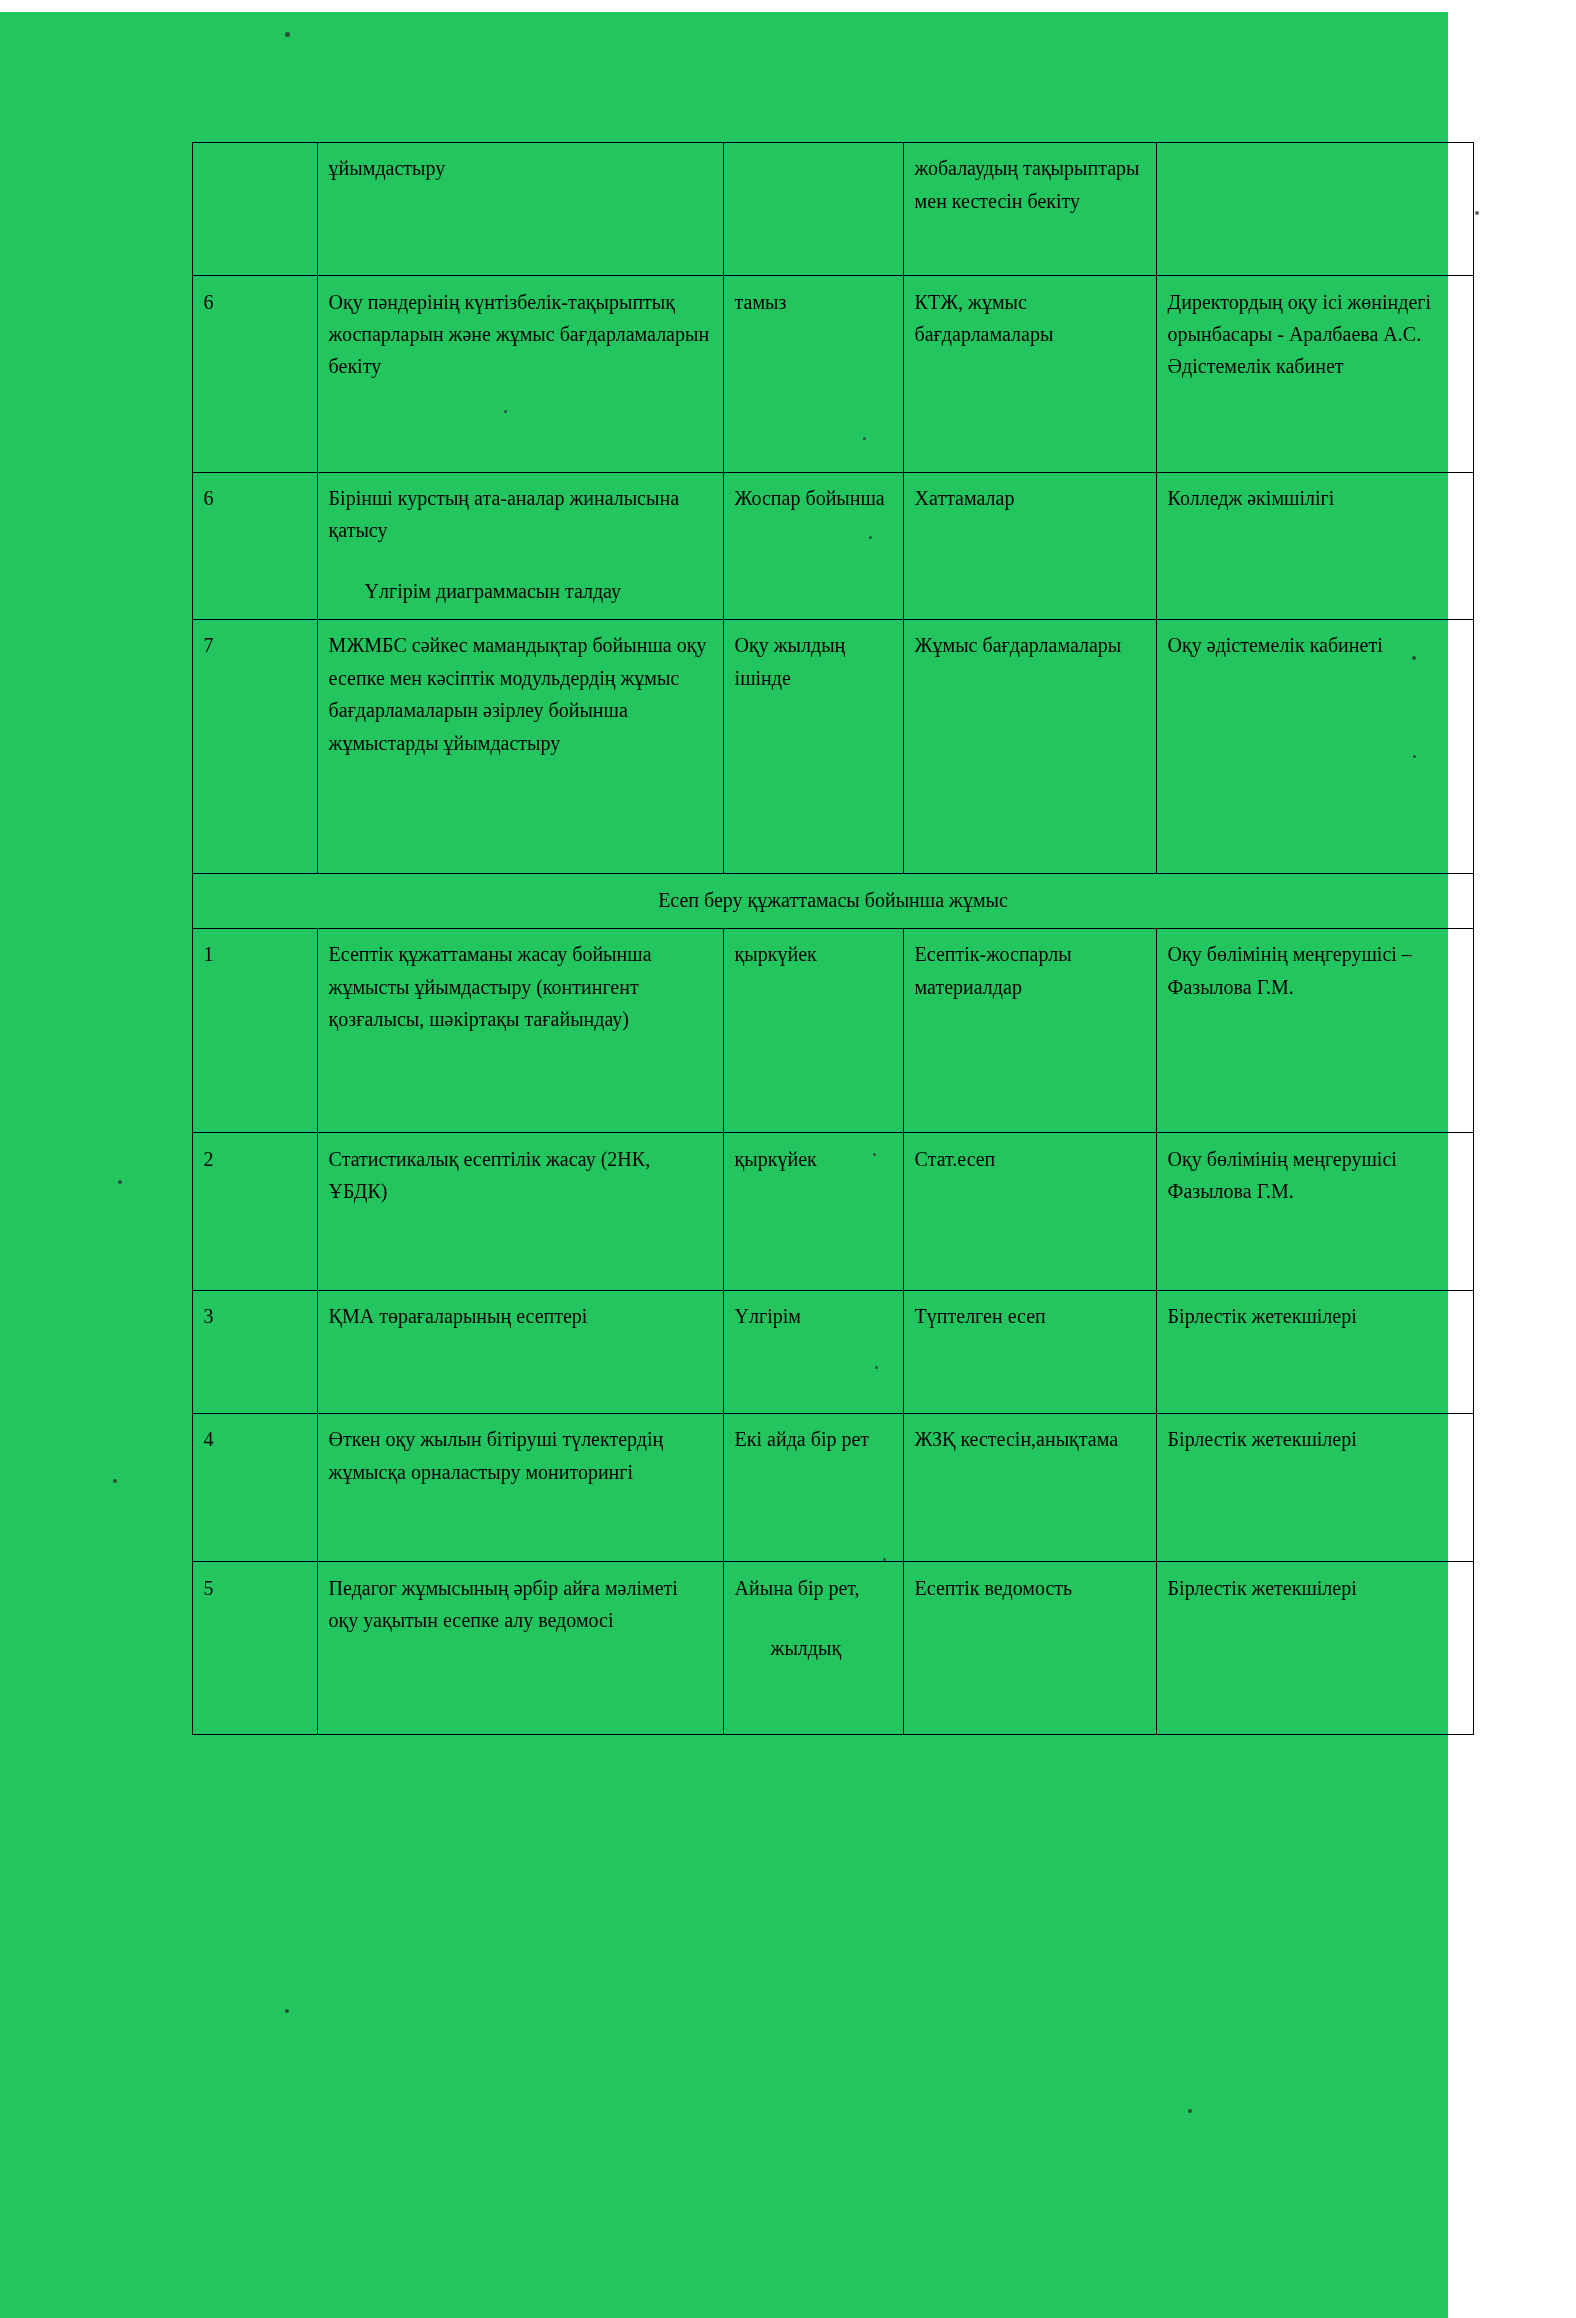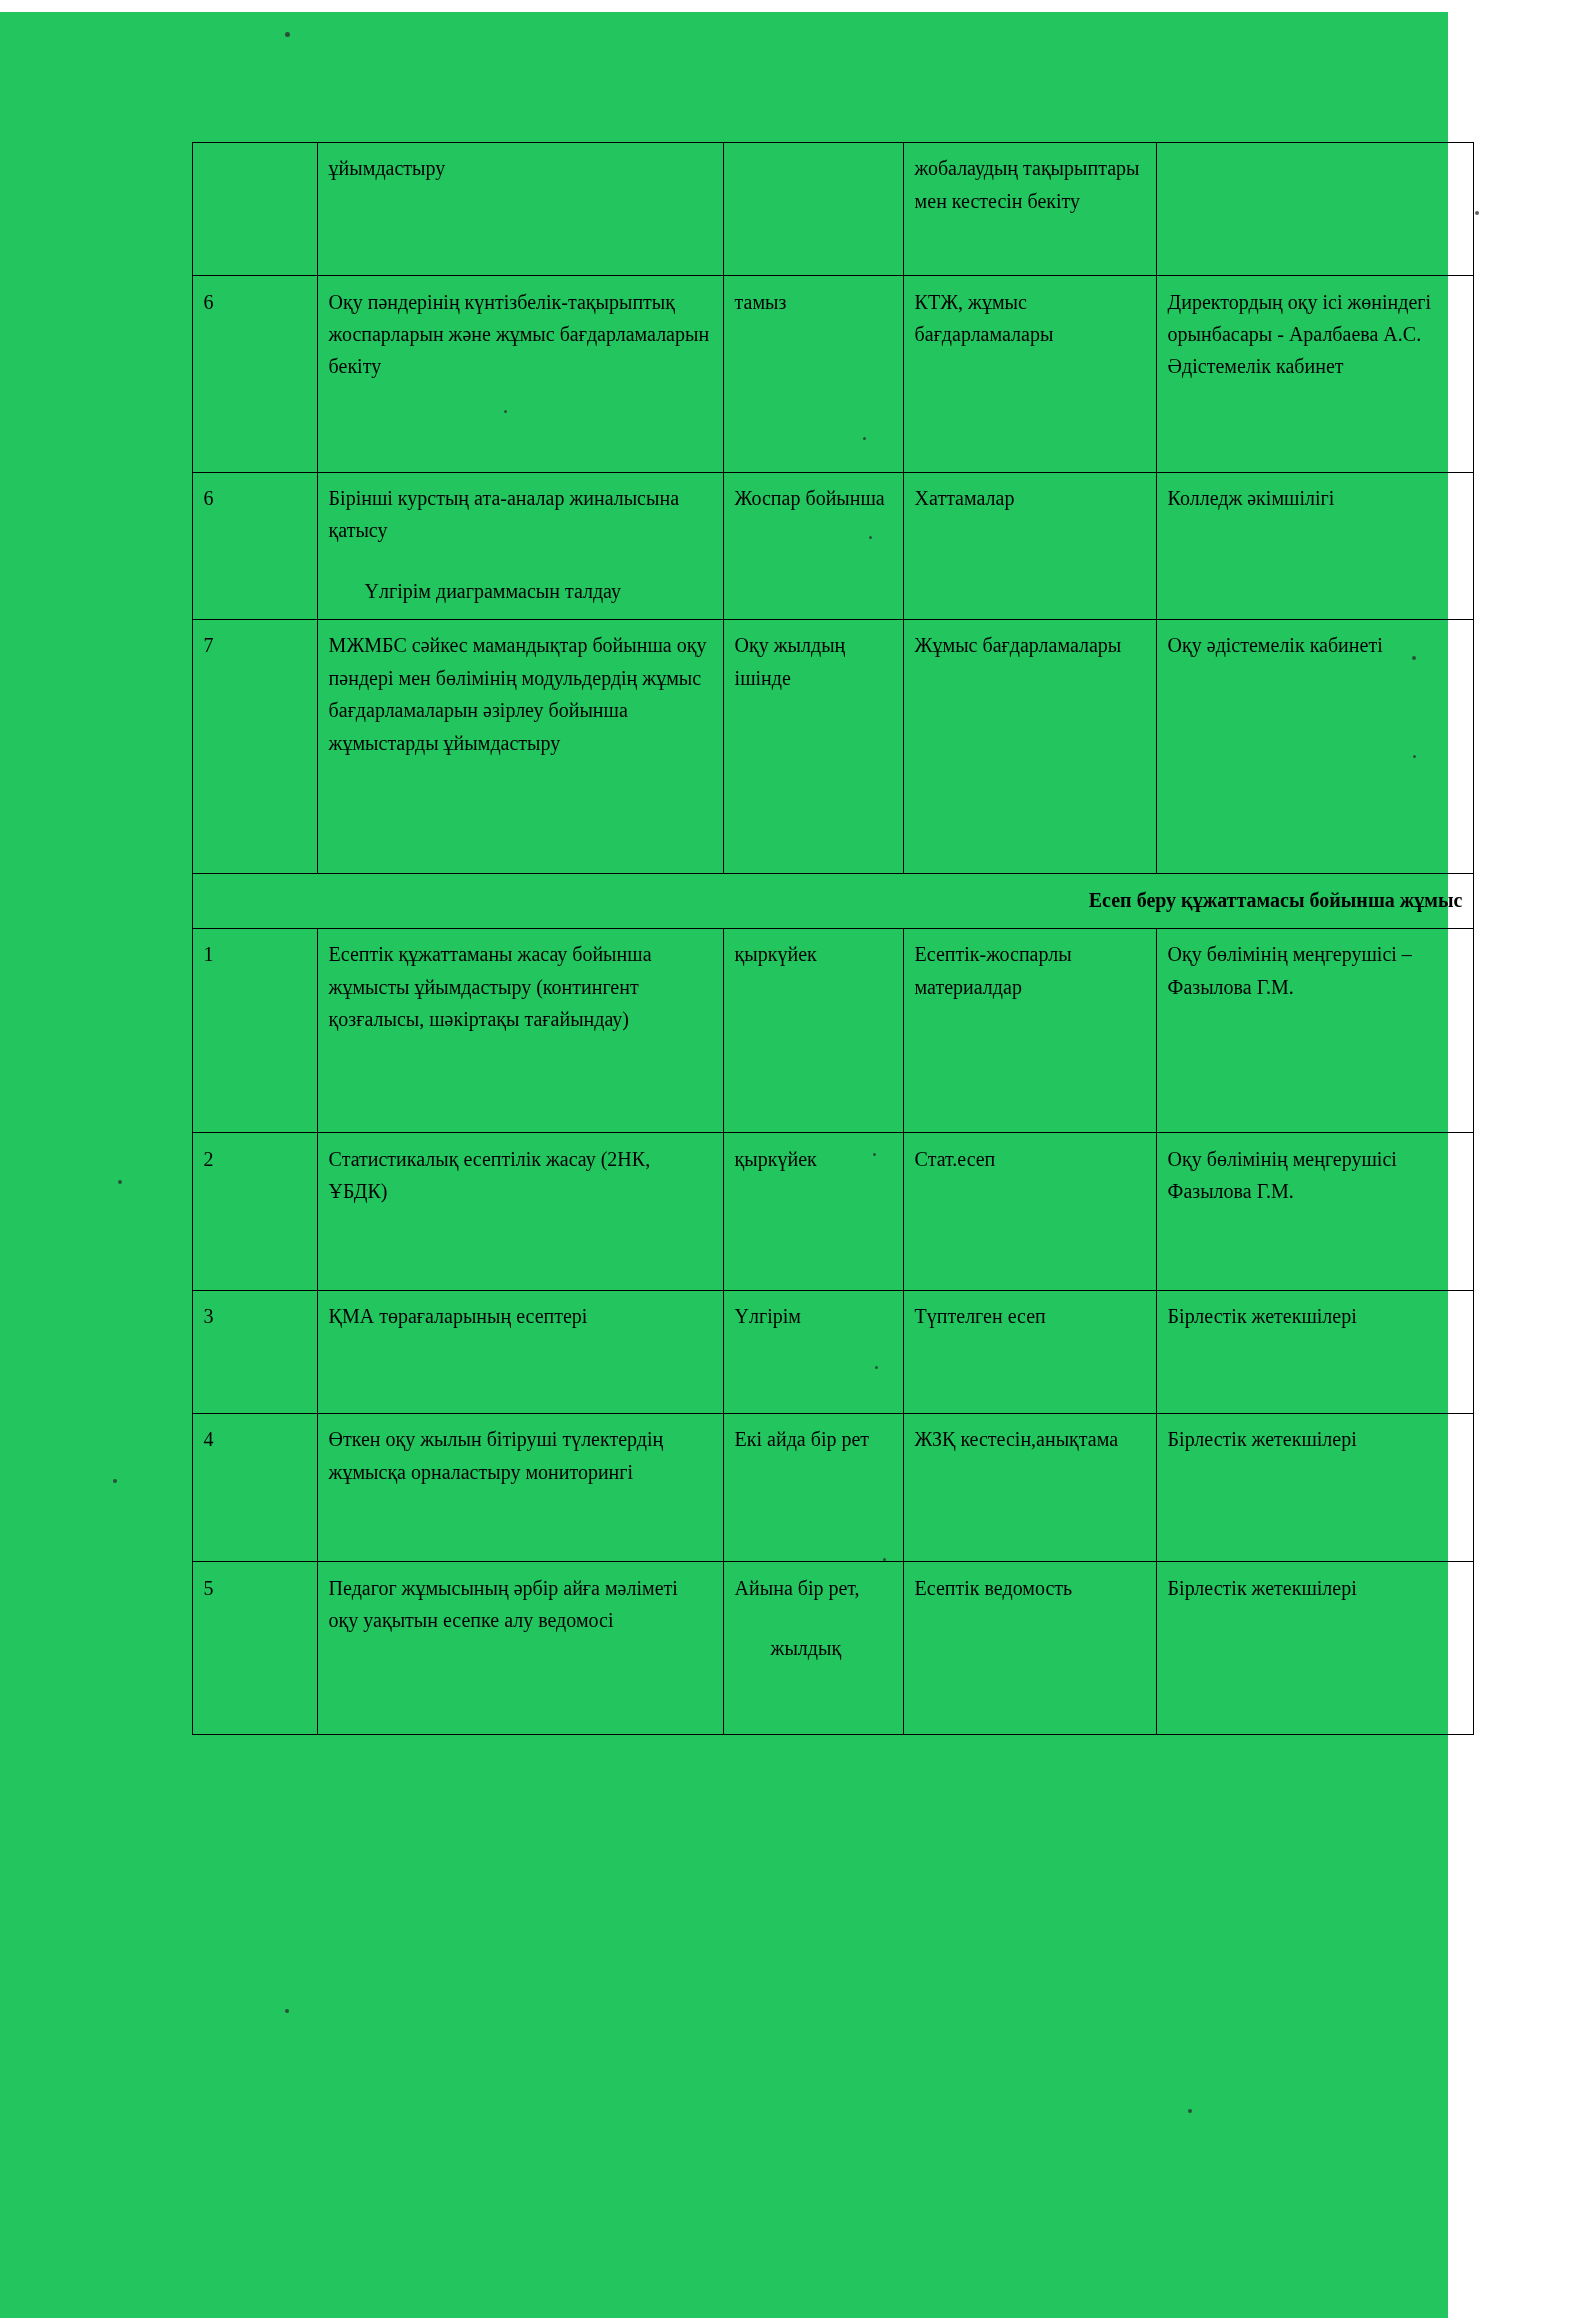--- a/index.html
+++ b/index.html
@@ -60,22 +60,22 @@
 
   td.num-cell { padding-left: 12px; }
 
   .cell-text {
     display: block;
     white-space: pre-line;
   }
 
   
   td.section-cell {
-    text-align: right;
-    font-weight: bold;
+    text-align: center;
+    font-weight: normal;
     padding: 17px 10.6px 20px 10.6px;
   }
   .section-text { display: block; }
 
   
   .row-cont td { height: 111px; }
   .row-6a   td { height: 174px; }
   .row-6b   td { height: 113px; }
   .row-7    td { height: 232px; }
   .row-r1   td { height: 182px; }
@@ -170,21 +170,21 @@
         <td>
             <span class="cell-text">Колледж әкімшілігі</span>
           </td>
       </tr>
 
       <tr class="row-7">
         <td class="num-cell">
             <span class="cell-text">7</span>
           </td>
         <td>
-            <span class="cell-text">МЖМБС сәйкес мамандықтар бойынша оқу пәндері мен бөлімінің модульдердің жұмыс бағдарламаларын әзірлеу бойынша жұмыстарды ұйымдастыру</span>
+            <span class="cell-text">МЖМБС сәйкес мамандықтар бойынша оқу есепке мен кәсіптік модульдердің жұмыс бағдарламаларын әзірлеу бойынша жұмыстарды ұйымдастыру</span>
           </td>
         <td>
             <span class="cell-text">Оқу  жылдың ішінде</span>
           </td>
         <td>
             <span class="cell-text">Жұмыс бағдарламалары</span>
           </td>
         <td>
             <span class="cell-text">Оқу әдістемелік кабинеті</span>
           </td>

